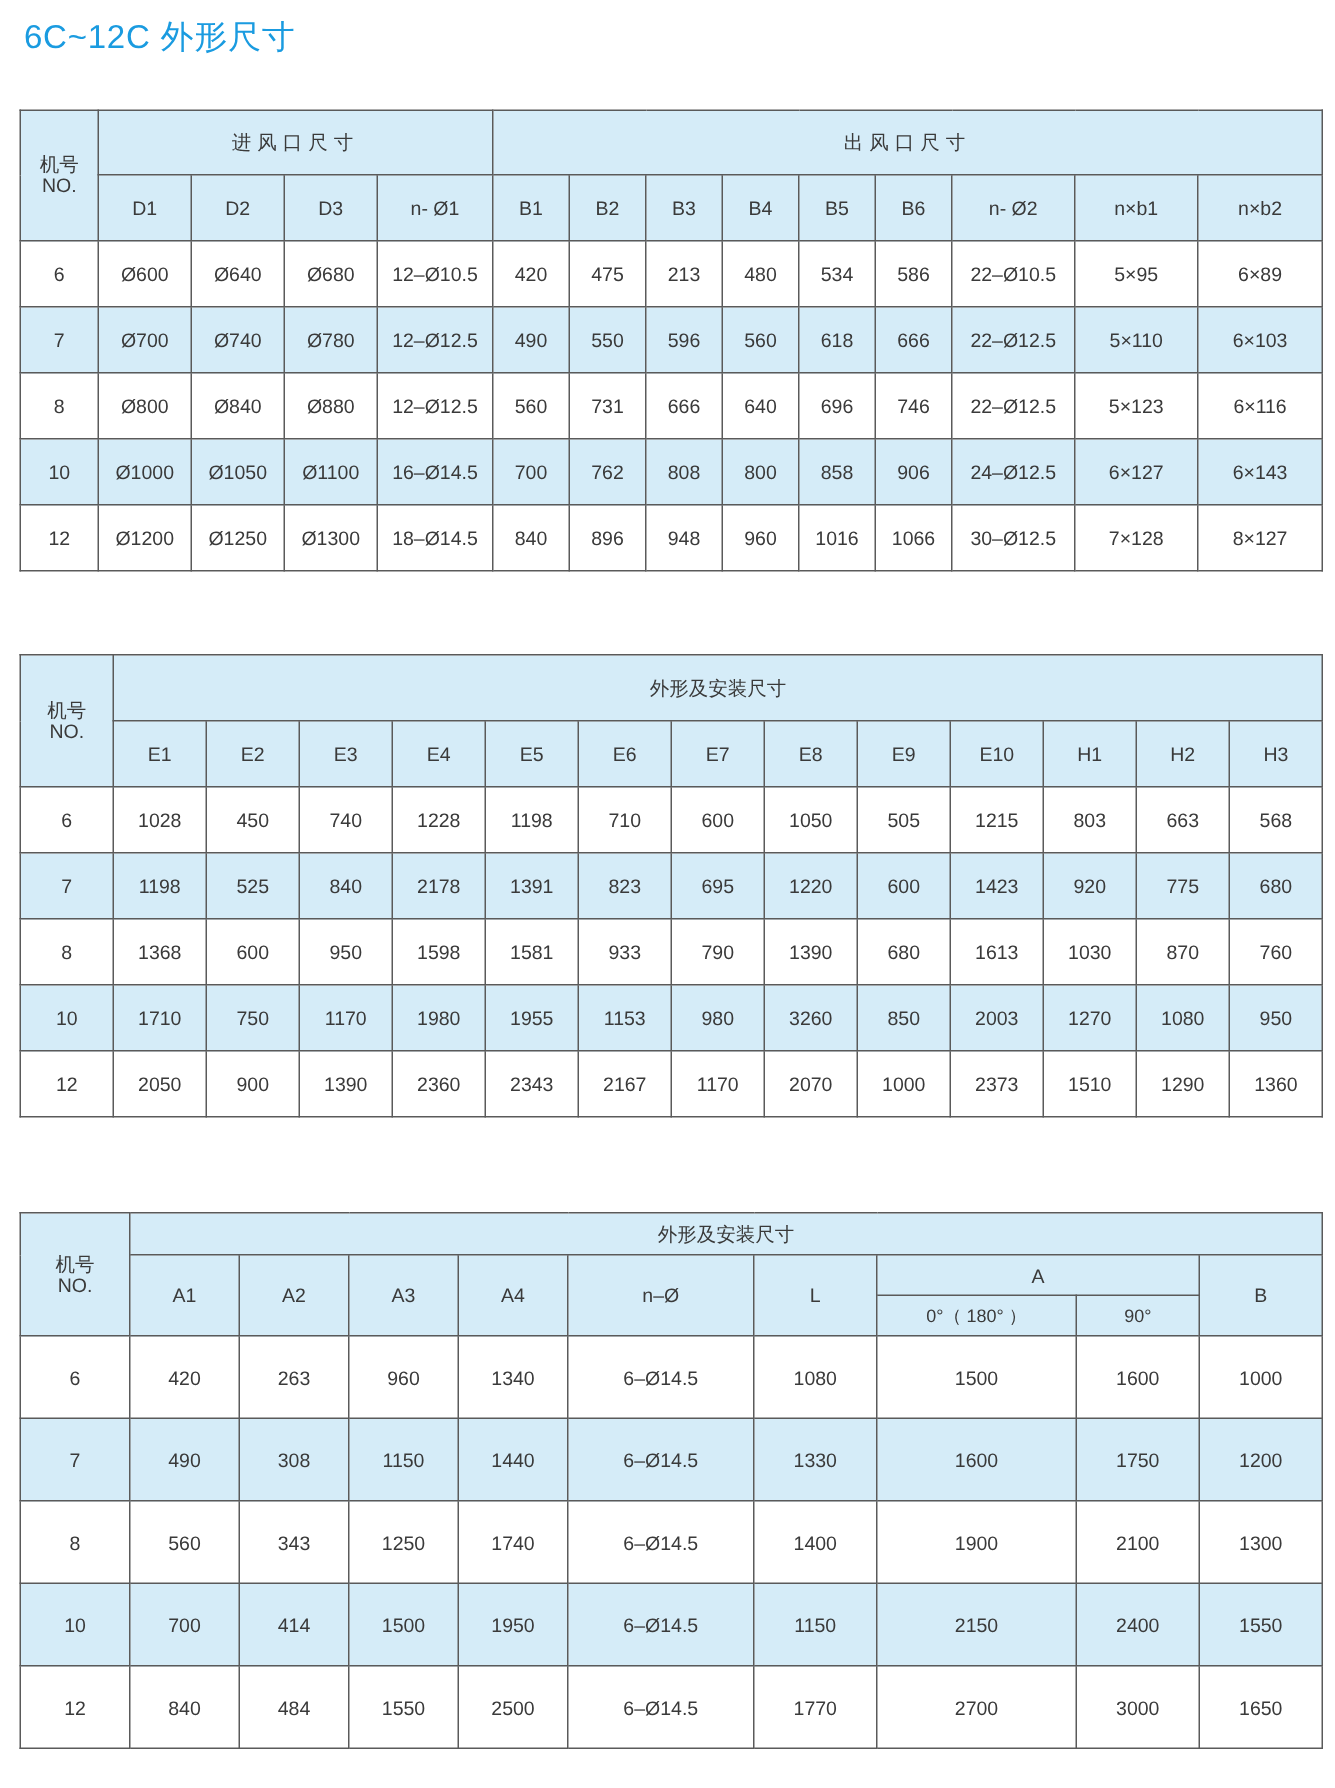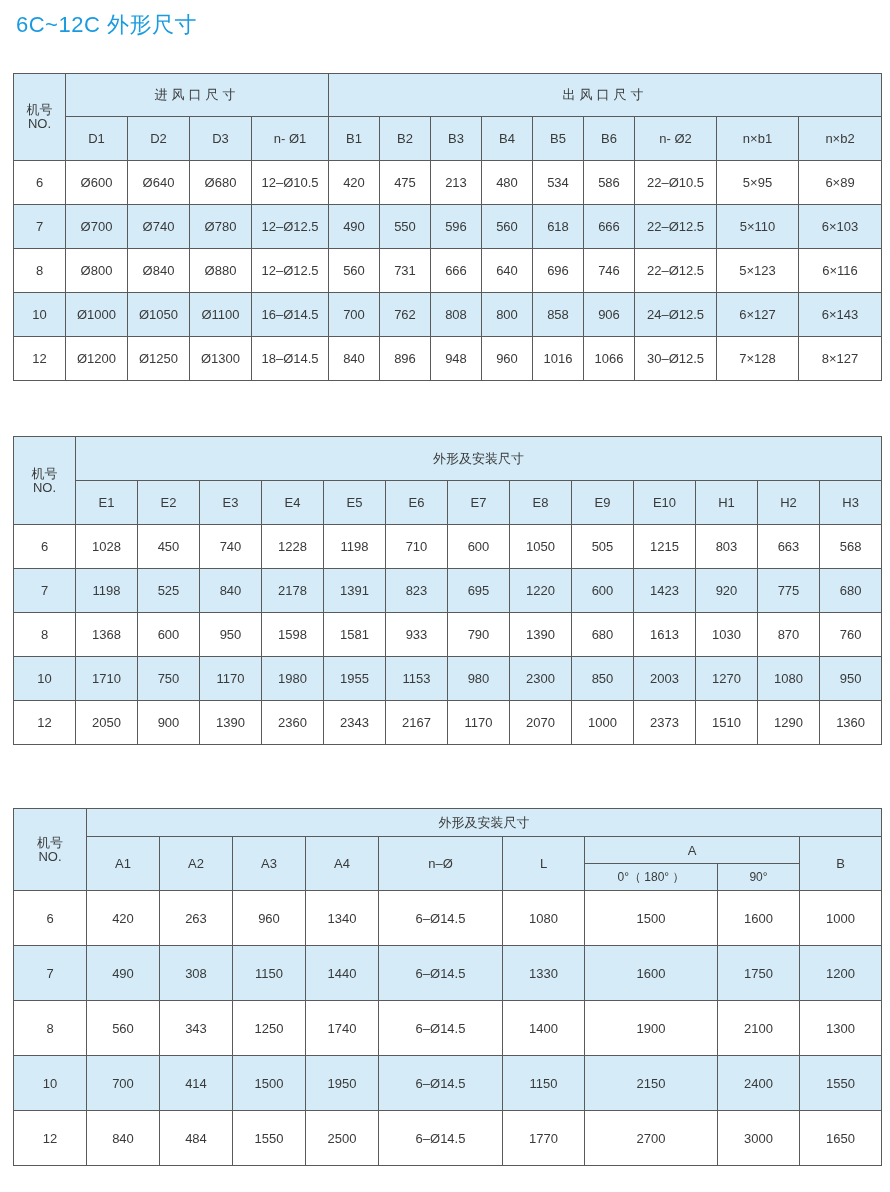--- a/index.html
+++ b/index.html
@@ -233,21 +233,21 @@
       </tr>
       <tr class="alt" style="height: 44px;">
         <td>10</td>
         <td>1710</td>
         <td>750</td>
         <td>1170</td>
         <td>1980</td>
         <td>1955</td>
         <td>1153</td>
         <td>980</td>
-        <td>2300</td>
+        <td>3260</td>
         <td>850</td>
         <td>2003</td>
         <td>1270</td>
         <td>1080</td>
         <td>950</td>
       </tr>
       <tr style="height: 44px;">
         <td>12</td>
         <td>2050</td>
         <td>900</td>

